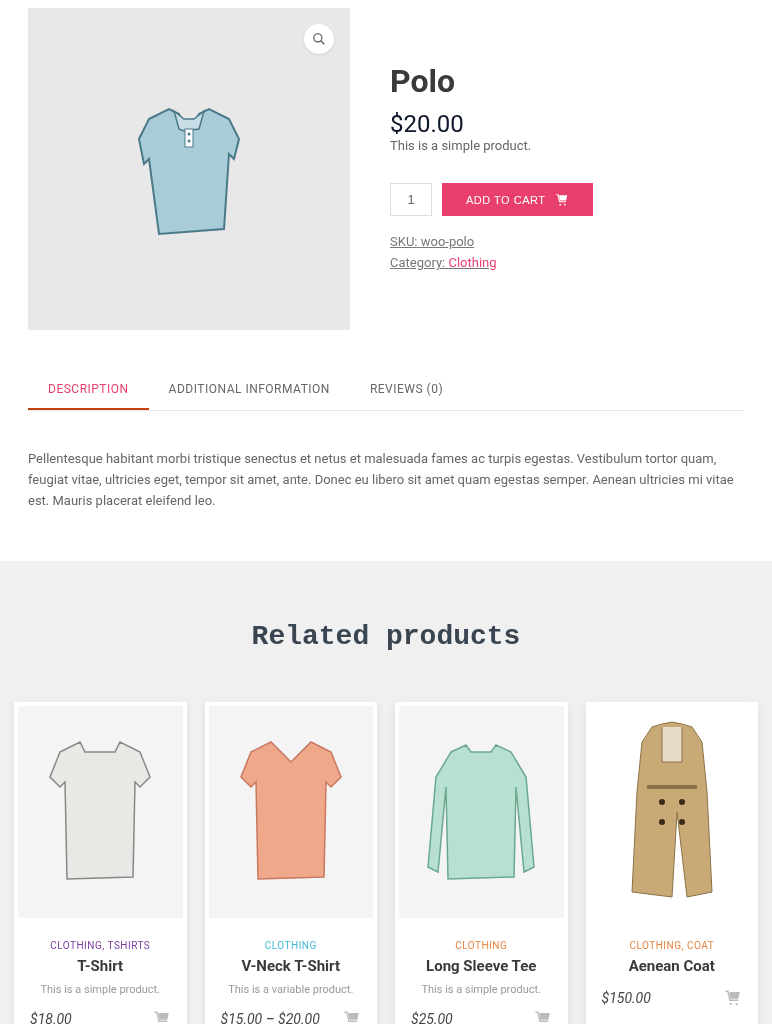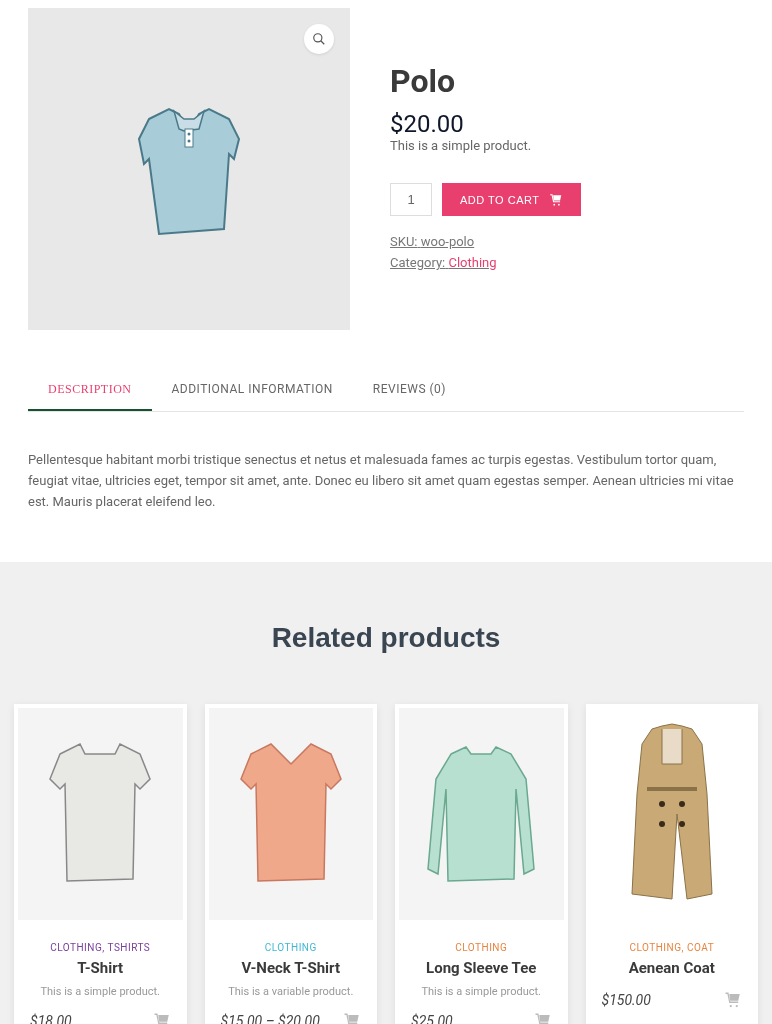--- a/index.html
+++ b/index.html
@@ -7,29 +7,29 @@
 .container { max-width: 772px; margin: 0 auto; }
 .product-top { display: flex; gap: 40px; padding: 8px 28px 0 28px; align-items: center; }
 .product-image-wrap { position: relative; width: 322px; height: 322px; background: #e8e8e8; display: flex; align-items: center; justify-content: center; flex-shrink: 0; }
 .zoom-icon { position: absolute; top: 16px; right: 16px; width: 30px; height: 30px; border-radius: 50%; background: #fff; display: flex; align-items: center; justify-content: center; cursor: pointer; box-shadow: 0 1px 3px rgba(0,0,0,0.1); }
 .product-details { flex: 1; }
 .product-title { font-size: 32px; font-weight: 700; color: #3a3a3a; margin-bottom: 10px; }
 .product-price { font-size: 24px; color: #0f172a; }
 .product-desc { font-size: 13px; color: #666; margin-bottom: 30px; }
 .cart-row { display: flex; gap: 10px; margin-bottom: 18px; align-items: stretch; }
 .qty-input { width: 42px; height: 33px; border: 1px solid #ddd; text-align: center; font-size: 13px; color: #666; }
-.add-cart-btn { background: #e83f6f; color: #fff; border: none; padding: 0 18px; font-size: 11px; letter-spacing: 0.5px; display: flex; align-items: center; gap: 10px; cursor: pointer; height: 33px; }
+.add-cart-btn { background: #e83f6f; color: #fff; border: none; padding: 0 24px; font-size: 11px; letter-spacing: 0.5px; display: flex; align-items: center; gap: 10px; cursor: pointer; height: 33px; }
 .meta-row { font-size: 13px; color: #777; margin-bottom: 6px; text-decoration: underline; }
 .meta-link { color: #e83f6f; text-decoration: none; }
 .tabs { display: flex; gap: 0; border-bottom: 1px solid #e5e5e5; margin: 40px 28px 0 28px; }
 .tab { padding: 12px 20px; font-size: 12px; letter-spacing: 0.5px; color: #666; cursor: pointer; border-bottom: 2px solid transparent; }
-.tab.active { color: #e83f6f; border-bottom: 2px solid #14532d; font-family: Liberation Serif, serif; }
+.tab.active { color: #e83f6f; border-bottom: 2px solid #c2410c; }
 .tab-content { padding: 38px 28px 50px 28px; font-size: 13px; line-height: 1.6; color: #666; }
 .related-section { background: #f0f0f0; padding: 60px 10px 20px 10px; }
-.related-title { text-align: center; font-size: 28px; font-weight: 700; color: #3a4552; margin-bottom: 50px; font-family: Liberation Sans, sans-serif; }
+.related-title { text-align: center; font-size: 28px; font-weight: 700; color: #3a4552; margin-bottom: 50px; font-family: Liberation Mono, monospace; }
 .related-grid { display: flex; gap: 18px; padding: 0 4px; }
 .rel-card { background: #fff; flex: 1; box-shadow: 0 2px 8px rgba(0,0,0,0.08); display: flex; flex-direction: column; min-width: 0; }
 .rel-img { background: #f4f4f4; height: 220px; display: flex; align-items: center; justify-content: center; border: 4px solid #fff; }
 .rel-body { padding: 18px 12px 14px 12px; text-align: center; }
 .rel-cat { font-size: 10px; letter-spacing: 0.5px; margin-bottom: 6px; }
 .rel-name { font-size: 15px; font-weight: 700; color: #3a3a3a; margin-bottom: 8px; }
 .rel-desc { font-size: 11px; color: #999; margin-bottom: 14px; }
 .rel-foot { display: flex; justify-content: space-between; align-items: center; padding: 0 4px; }
 .rel-price { font-size: 14px; color: #444; font-style: italic; }
 .rel-cart { color: #bbb; cursor: pointer; }

